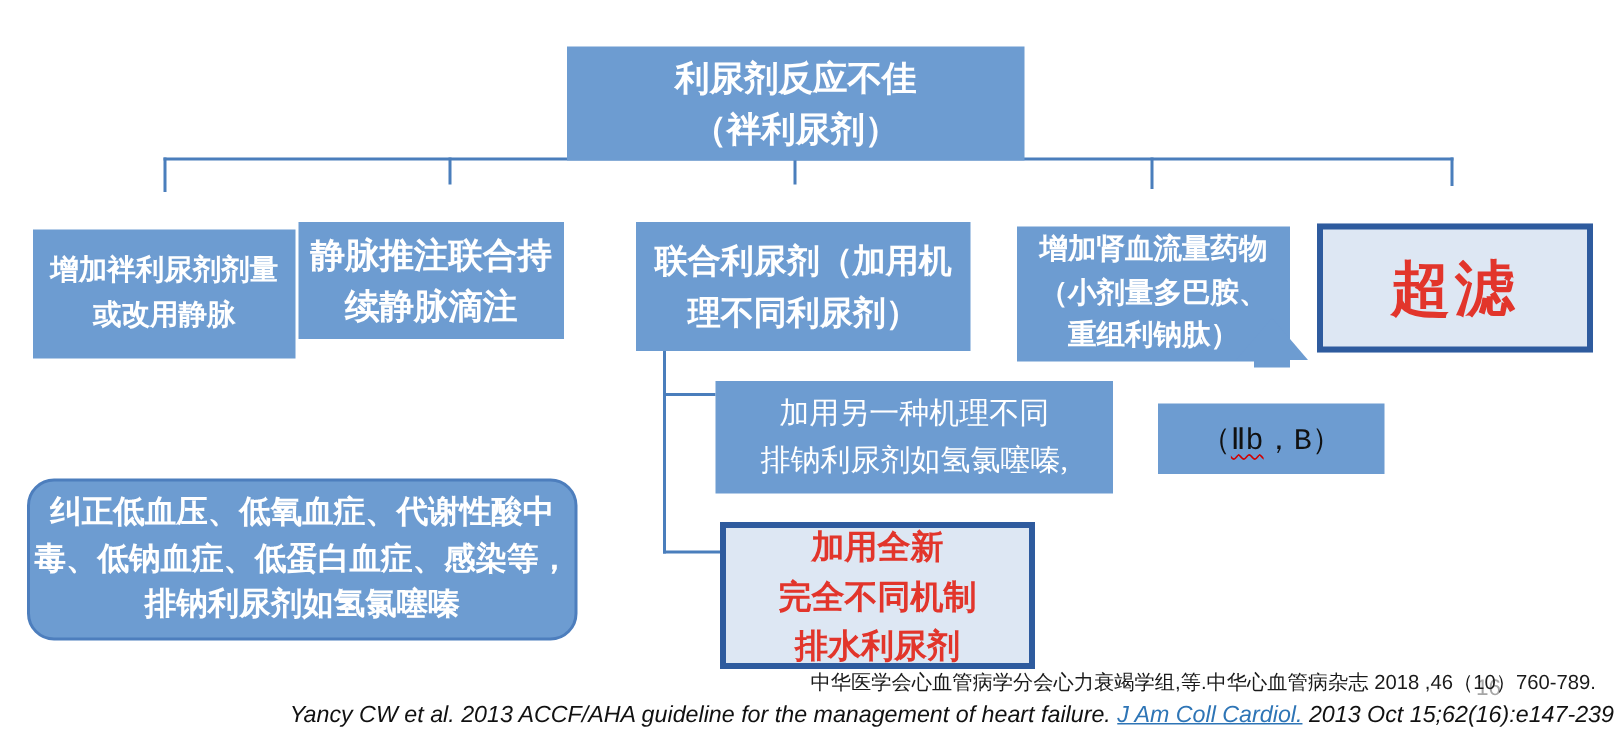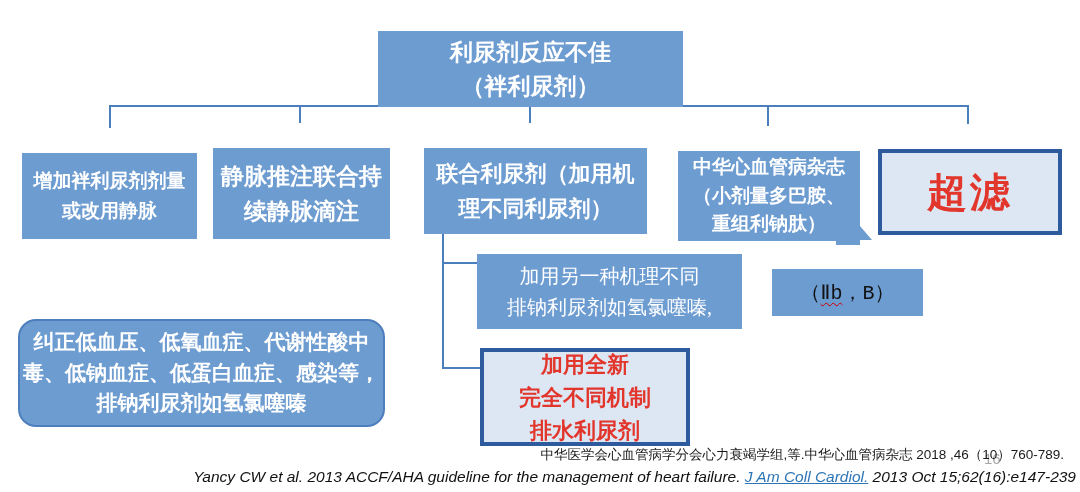--- a/index.html
+++ b/index.html
@@ -27,21 +27,21 @@
   .blue{
     background:var(--box-blue);color:#ffffff;font-weight:bold;
   }
   .outline{
     background:var(--light-fill);border:4px solid var(--border-dark);
   }
   .line{position:absolute;background:var(--connector);}
   
   #root{left:378px;top:5px;width:305px;height:76px;font-size:23px;line-height:1.5;}
   #opt1{left:22px;top:127px;width:175px;height:86px;font-size:19px;line-height:1.6;}
-  #opt2{left:213px;top:122px;width:177px;height:91px;font-size:23px;line-height:1.5;}
+  #opt2{left:199px;top:122px;width:177px;height:78px;font-size:23px;line-height:1.5;}
   #opt3{left:424px;top:122px;width:223px;height:86px;font-size:22px;line-height:1.6;}
   #opt4{left:678px;top:125px;width:182px;height:90px;font-size:19px;line-height:1.5;}
   #opt5{left:878px;top:123px;width:184px;height:86px;
         font-family:"Liberation Serif",serif;font-size:40px;font-weight:bold;
         color:var(--red-text);letter-spacing:3px;}
   #mech{left:477px;top:228px;width:265px;height:75px;
         background:var(--box-blue);color:#ffffff;
         font-family:"Liberation Serif",serif;font-size:20px;line-height:1.55;}
   #iib{left:772px;top:243px;width:151px;height:47px;background:var(--box-blue);
        color:#111111;font-family:Liberation Mono, monospace;font-size:20px;}
@@ -96,21 +96,21 @@
     <div>静脉推注联合持</div>
     <div>续静脉滴注</div>
   </div>
 
   <div class="node blue" id="opt3">
     <div>联合利尿剂（加用机</div>
     <div>理不同利尿剂）</div>
   </div>
 
   <div class="node blue" id="opt4">
-    <div>中华心血管病杂志</div>
+    <div>增加肾血流量药物</div>
     <div>（小剂量多巴胺、</div>
     <div>重组利钠肽）</div>
   </div>
 
   <div class="node outline" id="opt5">
     <div>超滤</div>
   </div>
 
   <div class="node" id="mech">
     <div>加用另一种机理不同</div>

